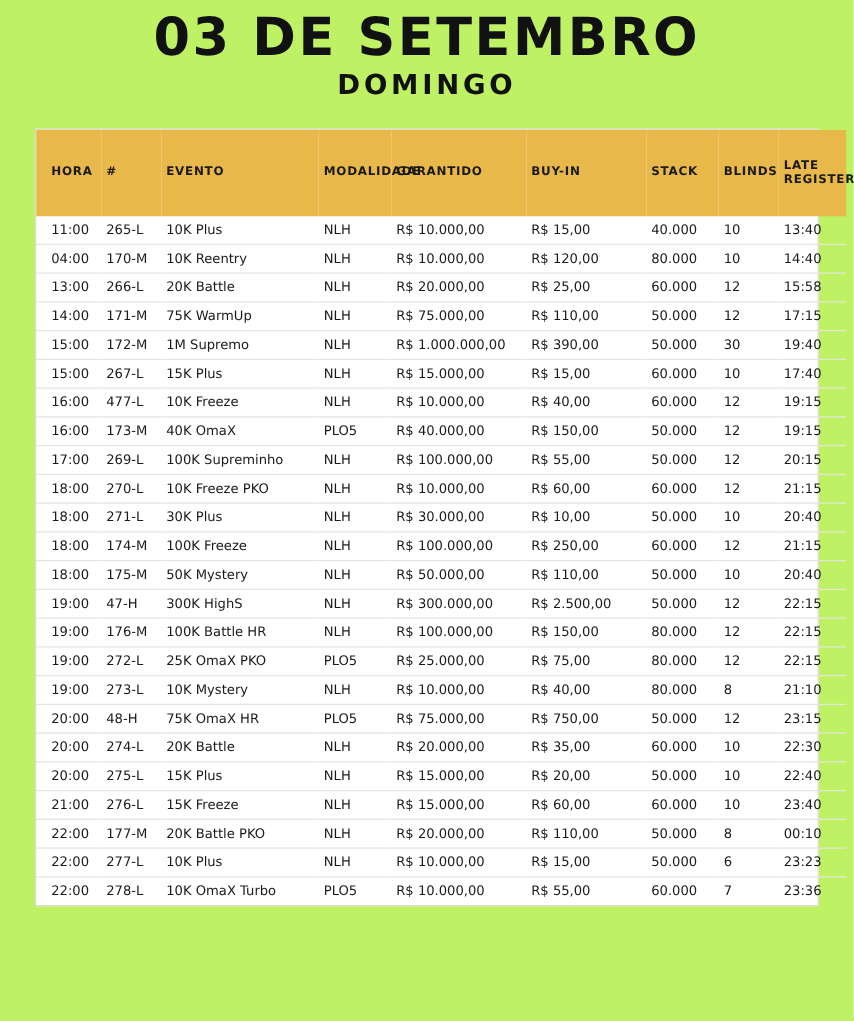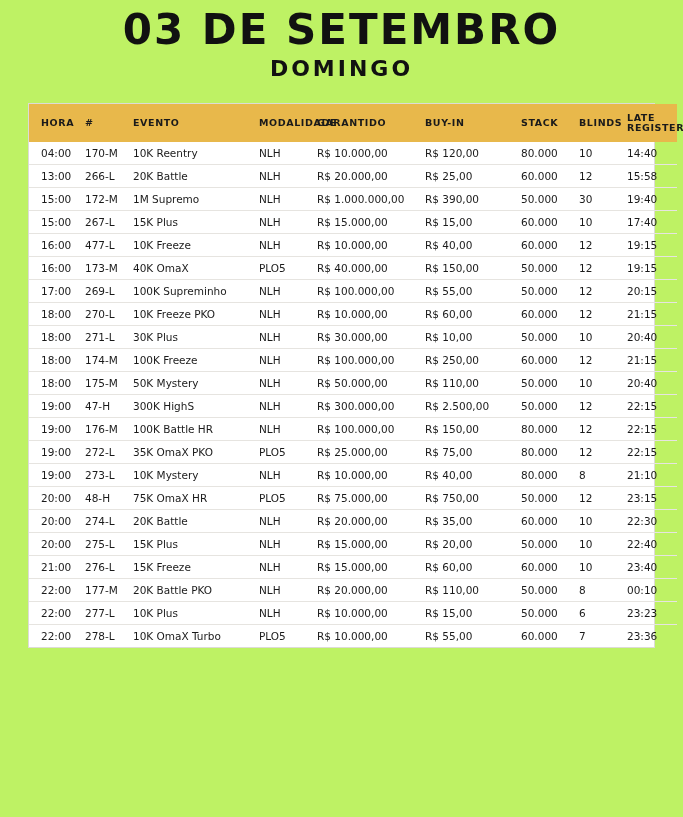--- a/index.html
+++ b/index.html
@@ -47,21 +47,21 @@
     width: 100%;
     table-layout: fixed;
   }
   thead th {
     background: #e8b84b;
     color: #1a1a1a;
     font-size: 9.5px;
     font-weight: 700;
     letter-spacing: 0.6px;
     text-align: left;
-    padding: 8px 4px;
+    padding: 24px 4px;
     height: 38px;
     vertical-align: middle;
     line-height: 1.1;
     font-family: "DejaVu Sans", sans-serif;
   }
   tbody td {
     font-size: 10.5px;
     color: #1a1a1a;
     padding: 5px 4px;
     border-bottom: 1px solid #e6e4e0;
@@ -102,40 +102,62 @@
           <th class="c-mod">MODALIDADE</th>
           <th class="c-gar">GARANTIDO</th>
           <th class="c-buyin">BUY-IN</th>
           <th class="c-stack">STACK</th>
           <th class="c-blinds">BLINDS</th>
           <th class="c-late">LATE<br>REGISTER</th>
         </tr>
       </thead>
       <tbody id="tbody">
           <tr>
+            <td class="c-hora">11:00</td>
+            <td class="c-num">265-L</td>
+            <td class="c-evento">10K Plus</td>
+            <td class="c-mod">NLH</td>
+            <td class="c-gar">R$ 10.000,00</td>
+            <td class="c-buyin">R$ 15,00</td>
+            <td class="c-stack">40.000</td>
+            <td class="c-blinds">10</td>
+            <td class="c-late">13:40</td>
+          </tr>
+          <tr>
             <td class="c-hora">04:00</td>
             <td class="c-num">170-M</td>
             <td class="c-evento">10K Reentry</td>
             <td class="c-mod">NLH</td>
             <td class="c-gar">R$ 10.000,00</td>
             <td class="c-buyin">R$ 120,00</td>
             <td class="c-stack">80.000</td>
             <td class="c-blinds">10</td>
             <td class="c-late">14:40</td>
           </tr>
           <tr>
             <td class="c-hora">13:00</td>
             <td class="c-num">266-L</td>
             <td class="c-evento">20K Battle</td>
             <td class="c-mod">NLH</td>
             <td class="c-gar">R$ 20.000,00</td>
             <td class="c-buyin">R$ 25,00</td>
             <td class="c-stack">60.000</td>
             <td class="c-blinds">12</td>
             <td class="c-late">15:58</td>
+          </tr>
+          <tr>
+            <td class="c-hora">14:00</td>
+            <td class="c-num">171-M</td>
+            <td class="c-evento">75K WarmUp</td>
+            <td class="c-mod">NLH</td>
+            <td class="c-gar">R$ 75.000,00</td>
+            <td class="c-buyin">R$ 110,00</td>
+            <td class="c-stack">50.000</td>
+            <td class="c-blinds">12</td>
+            <td class="c-late">17:15</td>
           </tr>
           <tr>
             <td class="c-hora">15:00</td>
             <td class="c-num">172-M</td>
             <td class="c-evento">1M Supremo</td>
             <td class="c-mod">NLH</td>
             <td class="c-gar">R$ 1.000.000,00</td>
             <td class="c-buyin">R$ 390,00</td>
             <td class="c-stack">50.000</td>
             <td class="c-blinds">30</td>
@@ -247,21 +269,21 @@
             <td class="c-mod">NLH</td>
             <td class="c-gar">R$ 100.000,00</td>
             <td class="c-buyin">R$ 150,00</td>
             <td class="c-stack">80.000</td>
             <td class="c-blinds">12</td>
             <td class="c-late">22:15</td>
           </tr>
           <tr>
             <td class="c-hora">19:00</td>
             <td class="c-num">272-L</td>
-            <td class="c-evento">35K OmaX PKO</td>
+            <td class="c-evento">25K OmaX PKO</td>
             <td class="c-mod">PLO5</td>
             <td class="c-gar">R$ 25.000,00</td>
             <td class="c-buyin">R$ 75,00</td>
             <td class="c-stack">80.000</td>
             <td class="c-blinds">12</td>
             <td class="c-late">22:15</td>
           </tr>
           <tr>
             <td class="c-hora">19:00</td>
             <td class="c-num">273-L</td>

